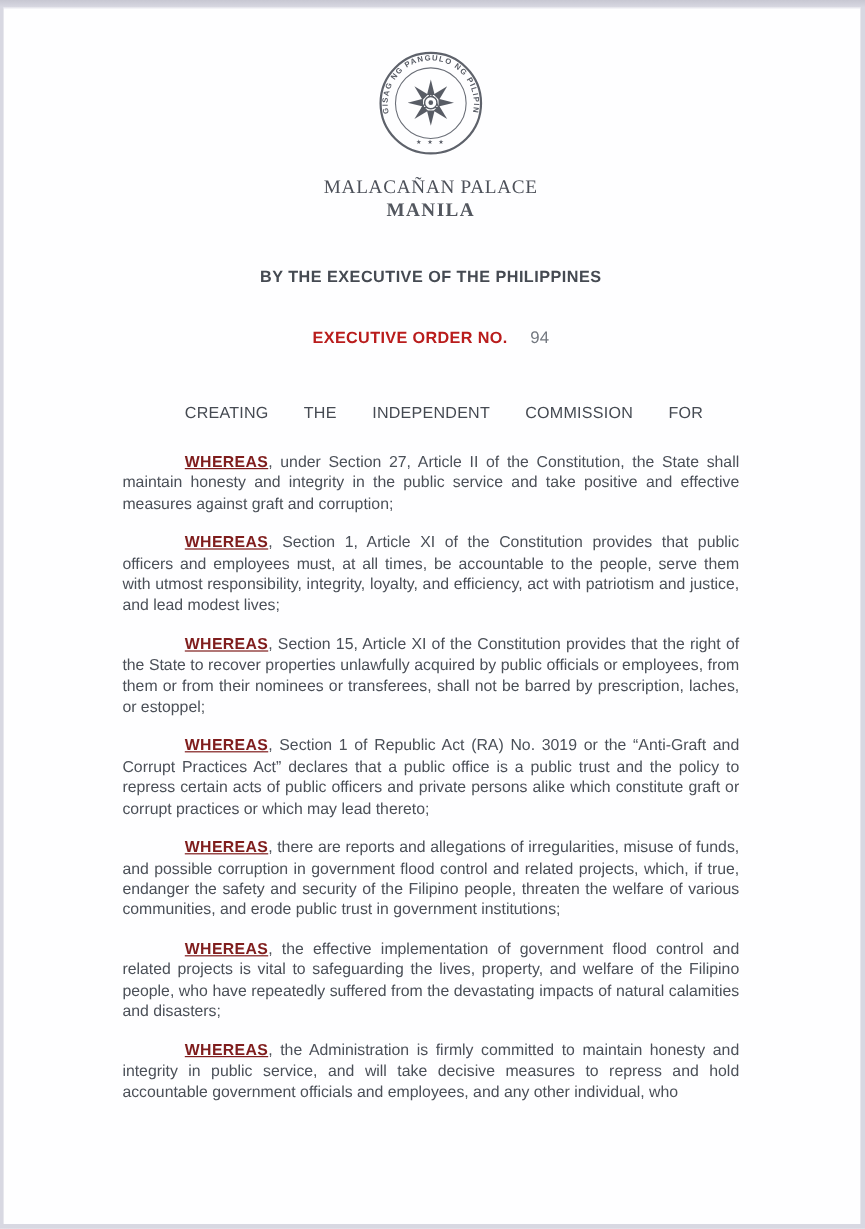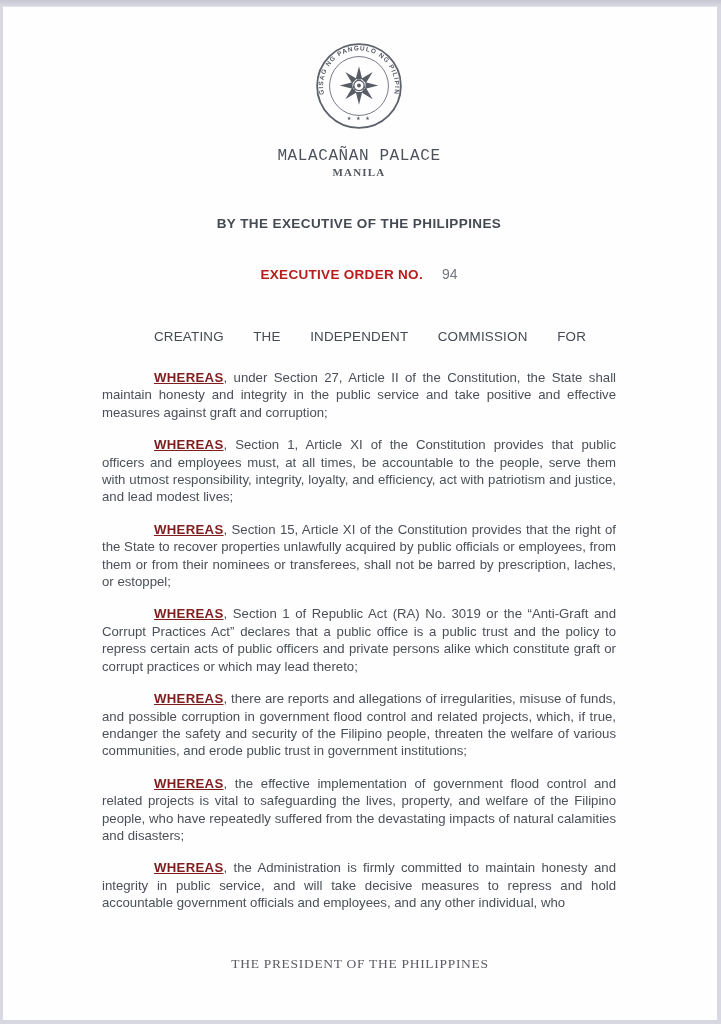--- a/index.html
+++ b/index.html
@@ -19,30 +19,30 @@
   .content {
     position: absolute;
     left: 99px; right: 101px; top: 0;
   }
   .seal-wrap { text-align: center; margin-top: 33px; }
   .seal-wrap svg { display: inline-block; }
 
   .palace {
     margin-top: 11px;
     text-align: center;
-    font-family: Liberation Mono, monospace;
+    font-family: Liberation Serif, serif;
     font-size: 16px;
     letter-spacing: 0.6px;
     color: #4d515a;
   }
   .city {
     margin-top: 1px;
     text-align: center;
     font-family: "Liberation Serif", serif;
-    font-size: 11px;
+    font-size: 16px;
     letter-spacing: 1.2px;
     font-weight: bold;
     color: #53575f;
   }
   .byline {
     margin-top: 38px;
     text-align: center;
     font-weight: bold;
     font-size: 13.5px;
     letter-spacing: 0.4px;
@@ -148,16 +148,15 @@
         <p><span class="lead">WHEREAS</span><span>, Section 1, Article XI of the Constitution provides that public officers and employees must, at all times, be accountable to the people, serve them with utmost responsibility, integrity, loyalty, and efficiency, act with patriotism and justice, and lead modest lives;</span></p>
         <p><span class="lead">WHEREAS</span><span>, Section 15, Article XI of the Constitution provides that the right of the State to recover properties unlawfully acquired by public officials or employees, from them or from their nominees or transferees, shall not be barred by prescription, laches, or estoppel;</span></p>
         <p><span class="lead">WHEREAS</span><span>, Section 1 of Republic Act (RA) No. 3019 or the “Anti-Graft and Corrupt Practices Act” declares that a public office is a public trust and the policy to repress certain acts of public officers and private persons alike which constitute graft or corrupt practices or which may lead thereto;</span></p>
         <p><span class="lead">WHEREAS</span><span>, there are reports and allegations of irregularities, misuse of funds, and possible corruption in government flood control and related projects, which, if true, endanger the safety and security of the Filipino people, threaten the welfare of various communities, and erode public trust in government institutions;</span></p>
         <p><span class="lead">WHEREAS</span><span>, the effective implementation of government flood control and related projects is vital to safeguarding the lives, property, and welfare of the Filipino people, who have repeatedly suffered from the devastating impacts of natural calamities and disasters;</span></p>
         <p><span class="lead">WHEREAS</span><span>, the Administration is firmly committed to maintain honesty and integrity in public service, and will take decisive measures to repress and hold accountable government officials and employees, and any other individual, who</span></p>
       </div>
 
     </div>
 
-    <div class="footer">THE PRESIDENT OF THE PHILIPPINES</div>
 
   </div>
 </div>
 
 </body></html>

